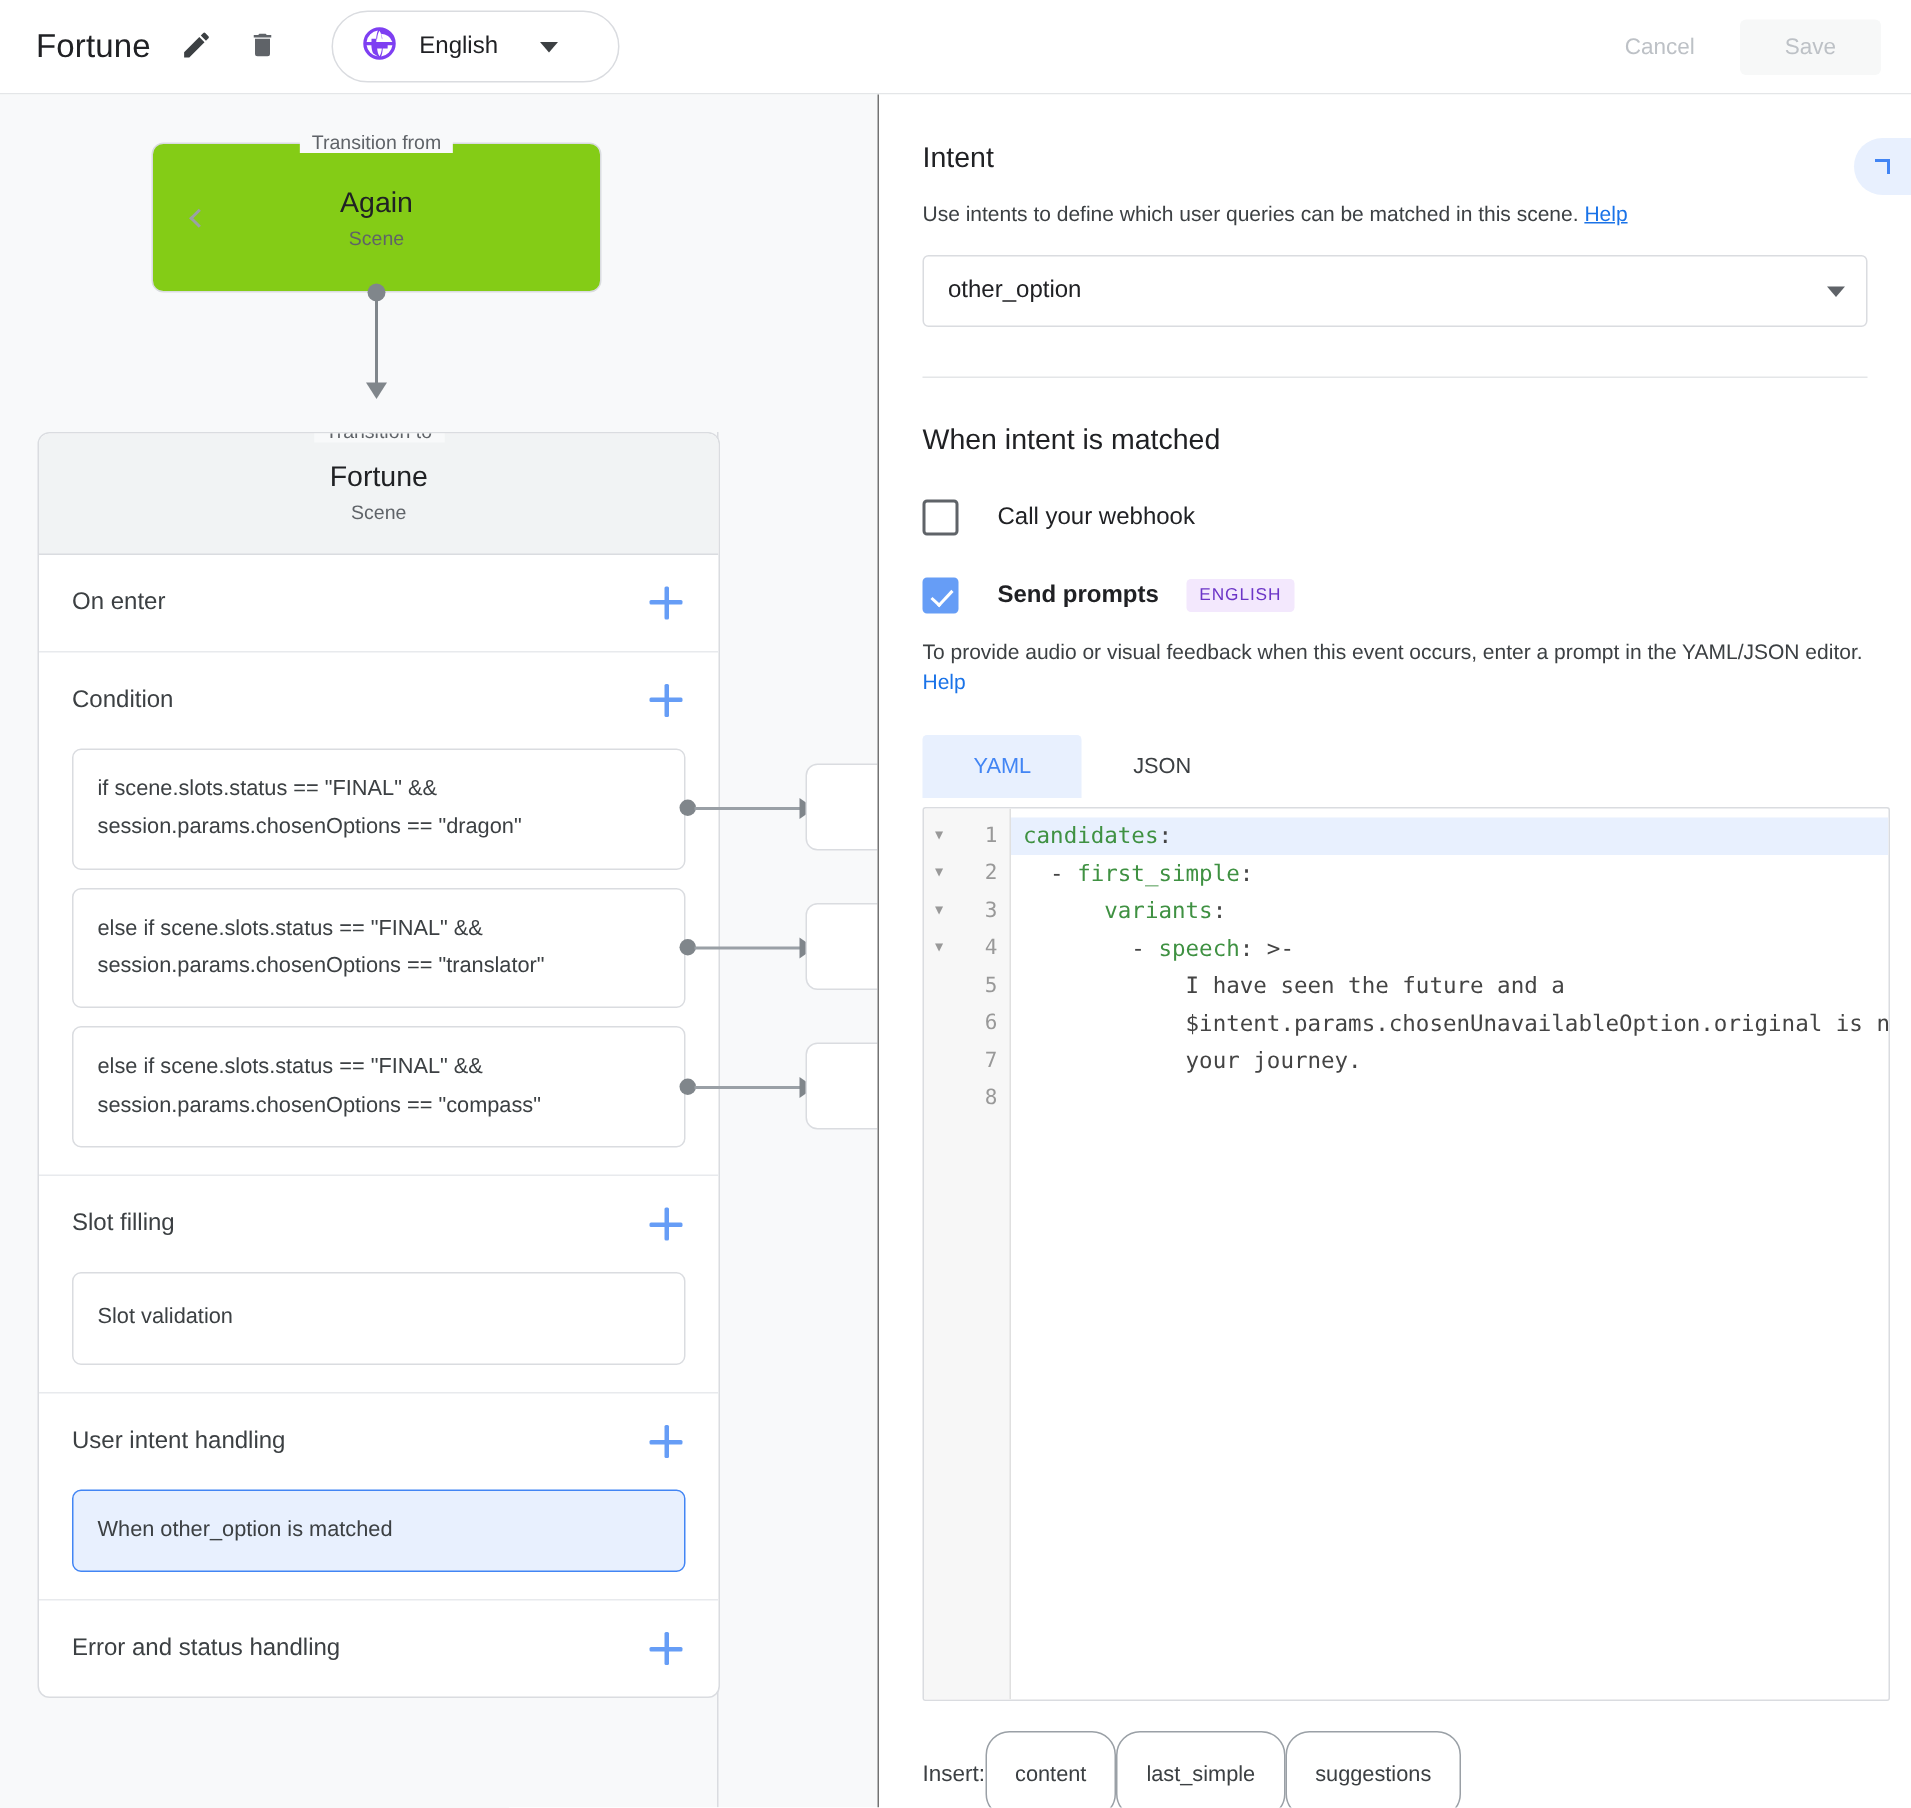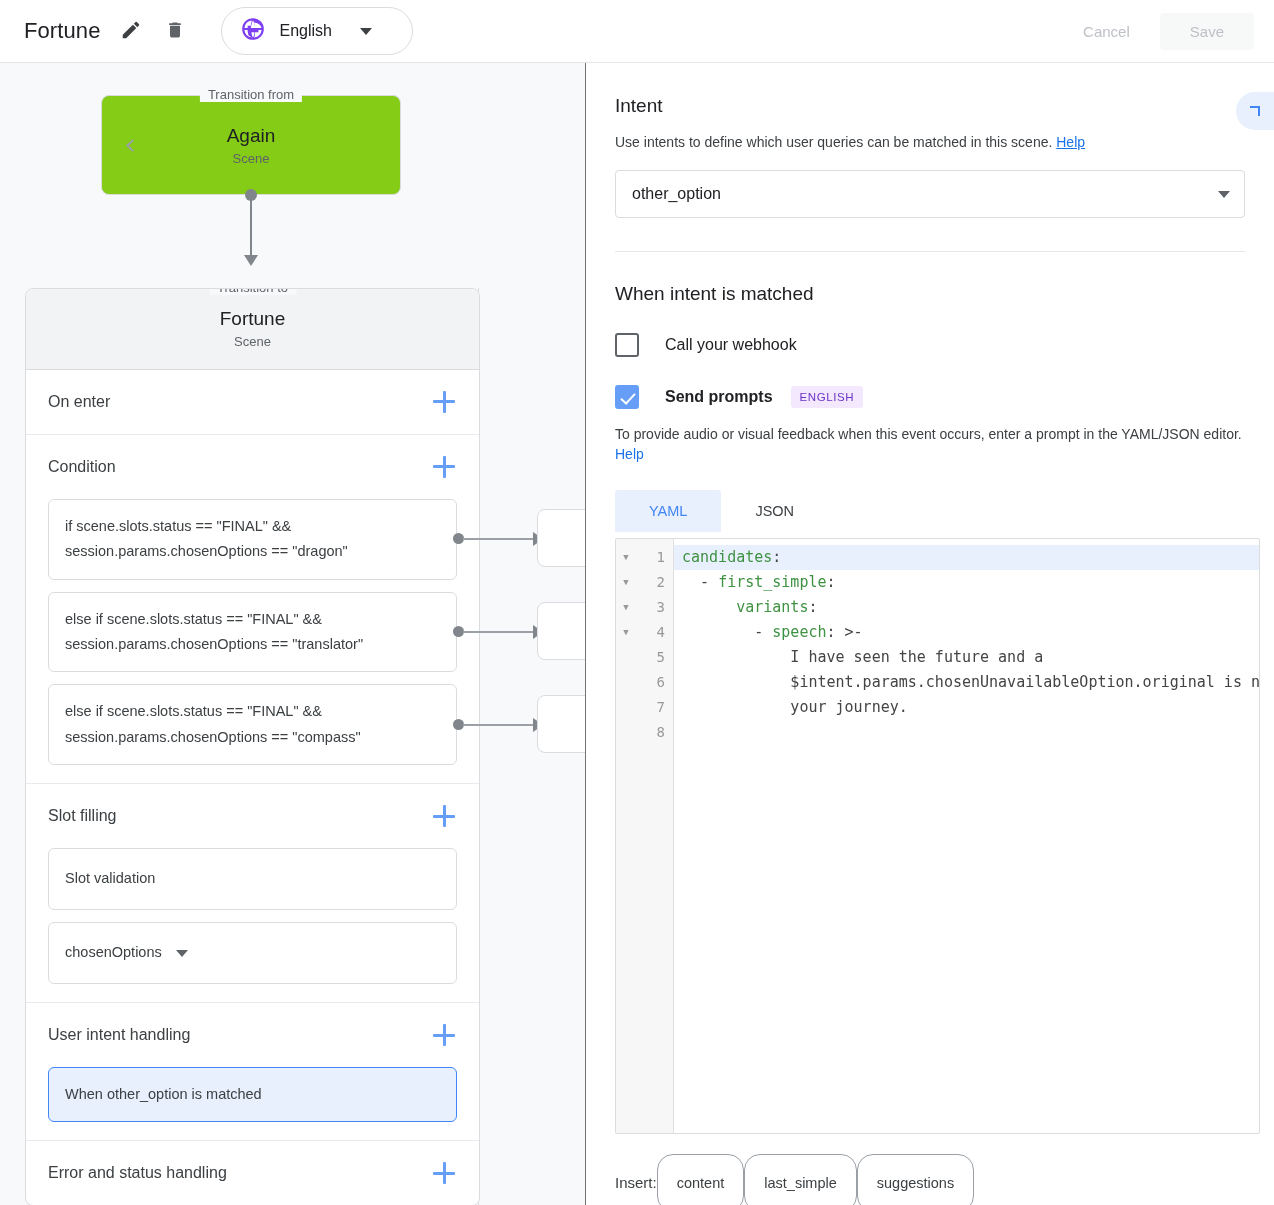--- a/index.html
+++ b/index.html
@@ -340,24 +340,20 @@
         </div>
 
         <div class="sec">
           <div class="sec-head">
             <span class="sec-title">Slot filling</span>
             <span class="plus"></span>
           </div>
           <div class="item-box dropdown">
             <span>Slot validation</span>
           </div>
-          <div class="item-box dropdown">
-            <span>chosenOptions</span>
-            <span class="dd-caret"></span>
-          </div>
         </div>
 
         <div class="sec">
           <div class="sec-head">
             <span class="sec-title">User intent handling</span>
             <span class="plus"></span>
           </div>
           <div class="item-box selected">When other_option is matched</div>
         </div>
 

